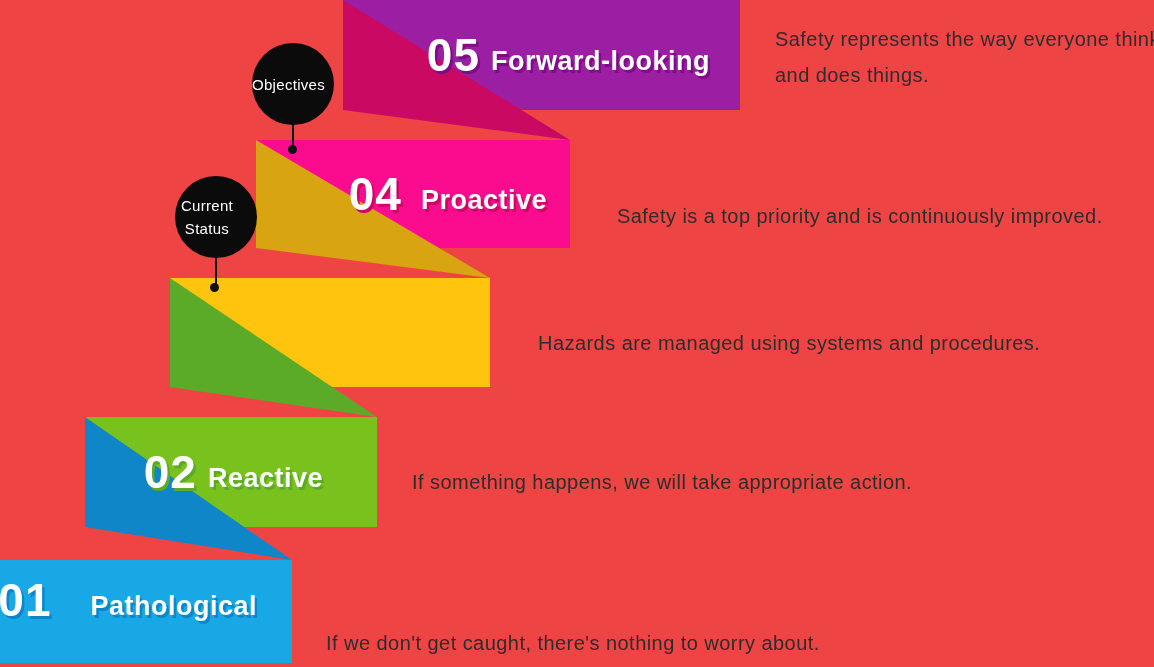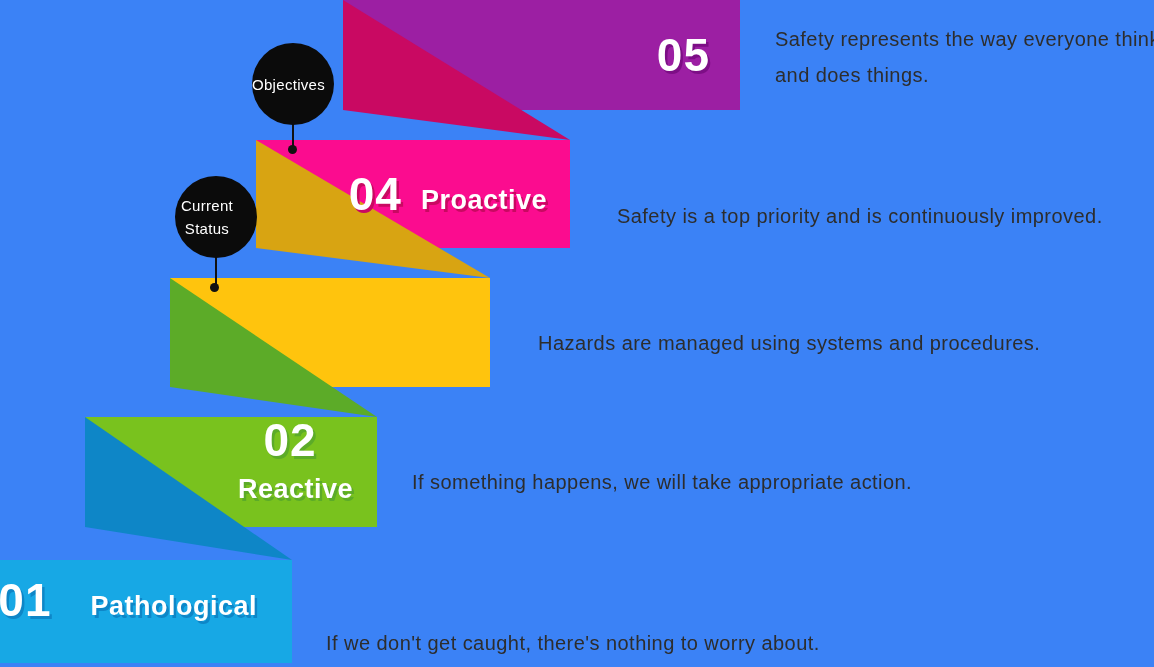--- a/index.html
+++ b/index.html
@@ -1,19 +1,19 @@
 <!DOCTYPE html>
 <html><head>
 <meta charset="utf-8">
 <style>
   html,body{margin:0;padding:0;}
   .canvas{
     position:relative;
     width:1154px;height:667px;
-    background:#3b82f6;
+    background:#ef4444;
     overflow:hidden;
     font-family:"Liberation Sans", sans-serif;
   }
   #ribbons{position:absolute;left:0;top:0;}
 
   
   .banner-text{
     position:absolute;
     display:flex;
     align-items:center;
@@ -30,21 +30,21 @@
     font-size:27px;
     font-weight:bold;
     letter-spacing:0.5px;
     line-height:1;
     margin-left:11px;
     margin-top:13px;
   }
   .lv0{top:0;height:110px;right:444px;}
   .lv1{top:140px;height:108px;right:607px;gap:8px;}
   .lv2{top:278px;height:109px;right:679px;}
-  .lv3{top:417px;height:110px;right:801px;flex-direction:column;}
+  .lv3{top:417px;height:110px;right:831px;}
   .lv4{top:560px;height:79px;right:897px;gap:28px;}
 
   
   .desc{
     position:absolute;
     transform:translateY(-50%);
     font-size:20px;
     letter-spacing:0.45px;
     color:#2D2D2D;
     white-space:nowrap;
@@ -103,20 +103,21 @@
       <polygon points="256,140 256,248 490,278" fill="#D8A412"></polygon>
       <rect x="170" y="278" width="320" height="109" fill="#FFC40D"></rect>
       <polygon points="170,278 170,387 377,417" fill="#5CAB28"></polygon>
       <rect x="85" y="417" width="292" height="110" fill="#79C21E"></rect>
       <polygon points="85,417 85,527 292,560" fill="#0E86C7"></polygon>
       <rect x="0" y="560" width="292" height="103" fill="#17A8E5"></rect>
     </svg>
 
   <div class="banner-text lv0" style="text-shadow: rgb(125, 14, 134) 2.5px 2.5px 0px;">
     <span class="num">05</span>
+    <span class="lbl">Forward-looking</span>
   </div>
   <div class="banner-text lv1" style="text-shadow: rgb(201, 9, 98) 2.5px 2.5px 0px;">
     <span class="num">04</span>
     <span class="lbl">Proactive</span>
   </div>
   <div class="banner-text lv3" style="text-shadow: rgb(92, 171, 40) 2.5px 2.5px 0px;">
     <span class="num">02</span>
     <span class="lbl">Reactive</span>
   </div>
   <div class="banner-text lv4" style="text-shadow: rgb(14, 134, 199) 2.5px 2.5px 0px;">

